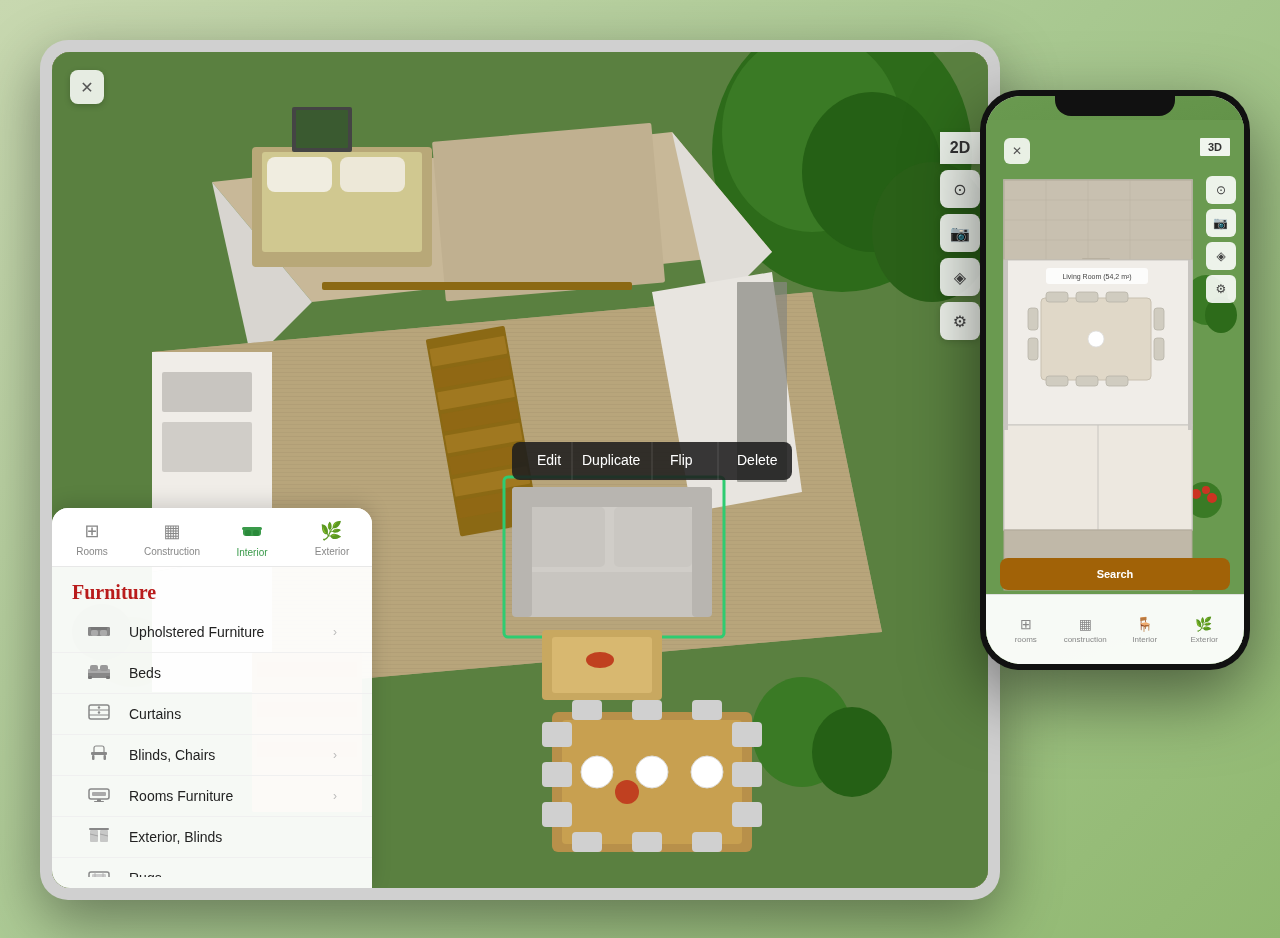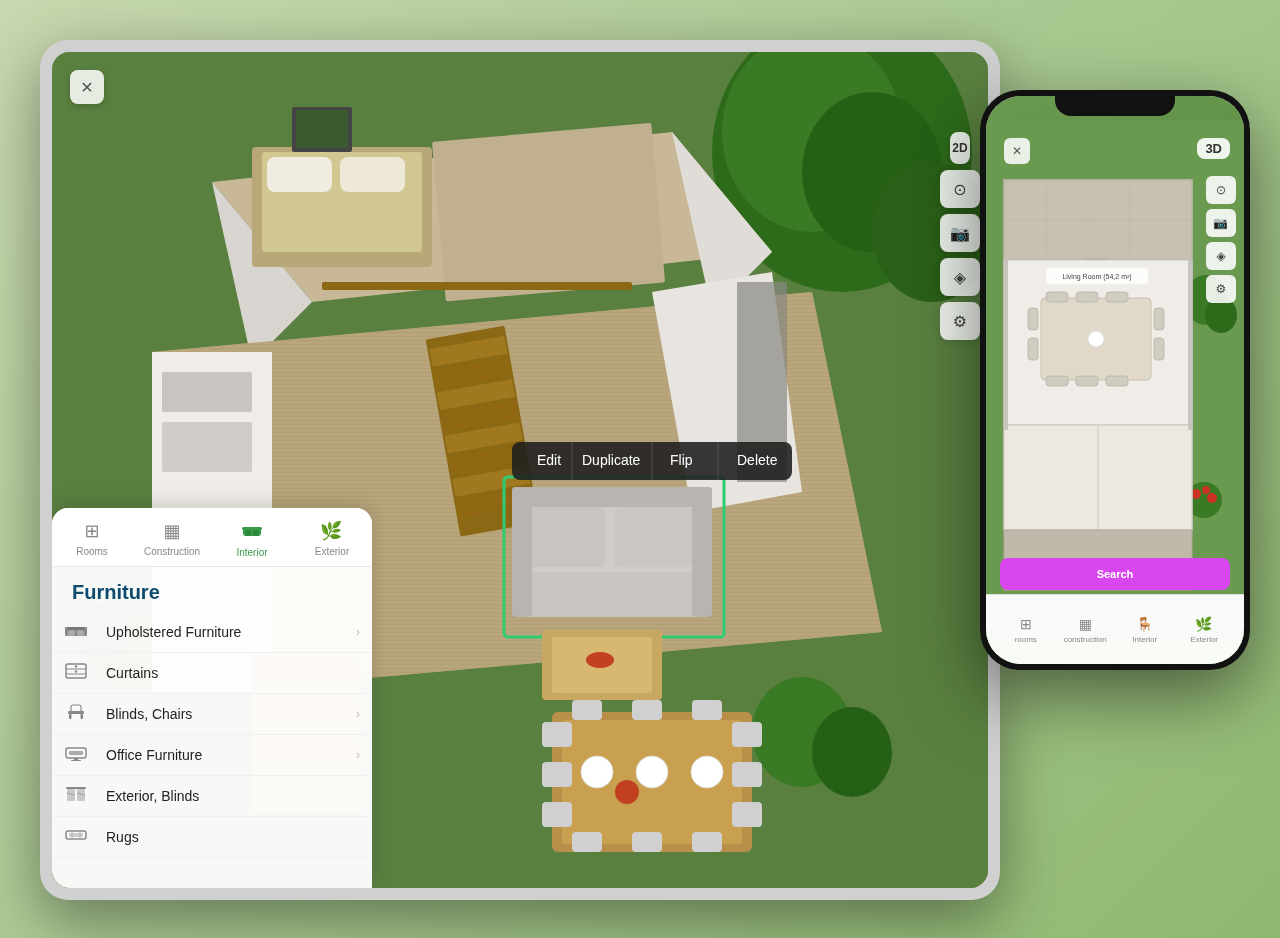--- a/index.html
+++ b/index.html
@@ -104,27 +104,28 @@
     .furniture-list {
       padding: 0;
       overflow-y: auto;
       height: calc(100% - 70px);
     }
 
     .furniture-title {
       font-size: 20px;
       font-weight: 700;
       padding: 14px 20px 8px;
-      color: #0c4a6e;
+      color: #b91c1c;
+      font-family: Liberation Serif, serif;
     }
 
     .furniture-item {
       display: flex;
       align-items: center;
-      padding: 10px 12px;
+      padding: 10px 35px;
       border-bottom: 1px solid #f0f0f0;
       cursor: pointer;
     }
 
     .furniture-item-icon {
       width: 28px;
       height: 20px;
       margin-right: 14px;
       color: #555;
       font-size: 16px;
@@ -148,27 +149,27 @@
       top: 80px;
       display: flex;
       flex-direction: column;
       gap: 6px;
       align-items: center;
     }
 
     .toolbar-btn-2d {
       background: rgba(255,255,255,0.9);
       color: #333;
-      border-radius: 8px;
-      width: 20px;
+      border-radius: 0;
+      width: 40px;
       height: 32px;
       display: flex;
       align-items: center;
       justify-content: center;
-      font-size: 12px;
+      font-size: 16px;
       font-weight: 700;
       cursor: pointer;
       box-shadow: 0 2px 6px rgba(0,0,0,0.15);
     }
 
     .toolbar-btn {
       background: rgba(255,255,255,0.9);
       border-radius: 8px;
       width: 40px;
       height: 38px;
@@ -252,23 +253,23 @@
       font-size: 12px;
       cursor: pointer;
       color: #555;
       z-index: 5;
     }
 
     .phone-3d-btn {
       position: absolute;
       top: 42px; right: 14px;
       background: rgba(255,255,255,0.9);
-      border-radius: 8px;
+      border-radius: 1px;
       padding: 3px 8px;
-      font-size: 13px;
+      font-size: 11px;
       font-weight: 700;
       color: #333;
       z-index: 5;
     }
 
     
     .phone-toolbar {
       position: absolute;
       right: 8px;
       top: 80px;
@@ -316,21 +317,21 @@
     }
 
     .phone-tab-icon { font-size: 14px; }
 
     
     .phone-search {
       position: absolute;
       bottom: 74px;
       left: 14px; right: 14px;
       height: 32px;
-      background: #d946ef;
+      background: #a16207;
       border-radius: 8px;
       display: flex;
       align-items: center;
       justify-content: center;
       color: #fff;
       font-size: 11px;
       font-weight: 600;
     }
   </style>
 </head>
@@ -515,20 +516,34 @@
                 <rect x="13" y="8" width="7" height="6" rx="2" fill="#aaa"></rect>
                 <rect x="1" y="5" width="22" height="3" rx="1.5" fill="#777"></rect>
                 <rect x="1" y="5" width="3" height="9" rx="1.5" fill="#888"></rect>
                 <rect x="20" y="5" width="3" height="9" rx="1.5" fill="#888"></rect>
               </svg>
             </span>
             <span class="furniture-item-label">Upholstered Furniture</span>
             <span class="furniture-item-chevron">›</span>
           </div>
 
+          <div class="furniture-item">
+            <span class="furniture-item-icon">
+              <svg width="24" height="16" viewBox="0 0 24 16" xmlns="http://www.w3.org/2000/svg">
+                <rect x="1" y="8" width="22" height="7" rx="2" fill="#888"></rect>
+                <rect x="1" y="6" width="22" height="4" rx="1" fill="#aaa"></rect>
+                <rect x="3" y="2" width="8" height="6" rx="2" fill="#999"></rect>
+                <rect x="13" y="2" width="8" height="6" rx="2" fill="#999"></rect>
+                <rect x="1" y="13" width="4" height="3" rx="1" fill="#777"></rect>
+                <rect x="19" y="13" width="4" height="3" rx="1" fill="#777"></rect>
+              </svg>
+            </span>
+            <span class="furniture-item-label">Beds</span>
+            <span class="furniture-item-chevron" style="visibility:hidden;">›</span>
+          </div>
 
           <div class="furniture-item">
             <span class="furniture-item-icon">
               <svg width="24" height="16" viewBox="0 0 24 16" xmlns="http://www.w3.org/2000/svg">
                 <rect x="2" y="1" width="20" height="14" rx="2" fill="none" stroke="#888" stroke-width="1.5"></rect>
                 <line x1="2" y1="6" x2="22" y2="6" stroke="#888" stroke-width="1"></line>
                 <line x1="2" y1="11" x2="22" y2="11" stroke="#888" stroke-width="1"></line>
                 <circle cx="12" cy="3.5" r="1.2" fill="#888"></circle>
                 <circle cx="12" cy="8.5" r="1.2" fill="#888"></circle>
               </svg>
@@ -552,21 +567,21 @@
 
           <div class="furniture-item">
             <span class="furniture-item-icon">
               <svg width="24" height="16" viewBox="0 0 24 16" xmlns="http://www.w3.org/2000/svg">
                 <rect x="2" y="3" width="20" height="10" rx="2" fill="none" stroke="#888" stroke-width="1.5"></rect>
                 <rect x="5" y="6" width="14" height="4" rx="1" fill="#aaa"></rect>
                 <rect x="10" y="13" width="4" height="3" rx="1" fill="#888"></rect>
                 <rect x="7" y="15" width="10" height="1.5" rx="0.75" fill="#888"></rect>
               </svg>
             </span>
-            <span class="furniture-item-label">Office Furniture</span>
+            <span class="furniture-item-label">Rooms Furniture</span>
             <span class="furniture-item-chevron">›</span>
           </div>
 
           <div class="furniture-item">
             <span class="furniture-item-icon">
               <svg width="24" height="16" viewBox="0 0 24 16" xmlns="http://www.w3.org/2000/svg">
                 <rect x="2" y="1" width="20" height="2" rx="1" fill="#888"></rect>
                 <rect x="3" y="3" width="8" height="12" rx="1" fill="#bbb" opacity="0.8"></rect>
                 <rect x="13" y="3" width="8" height="12" rx="1" fill="#bbb" opacity="0.8"></rect>
                 <line x1="3" y1="7" x2="11" y2="9" stroke="#999" stroke-width="0.8"></line>

